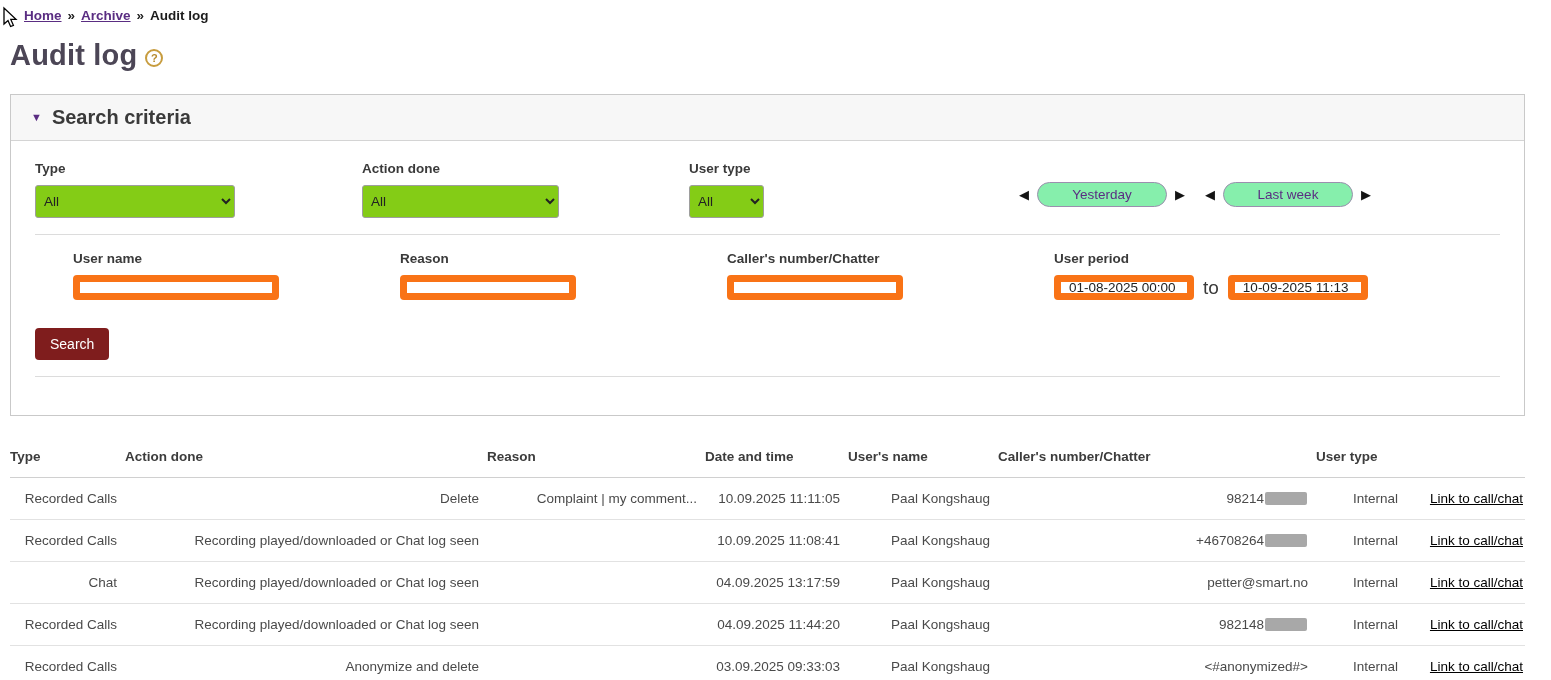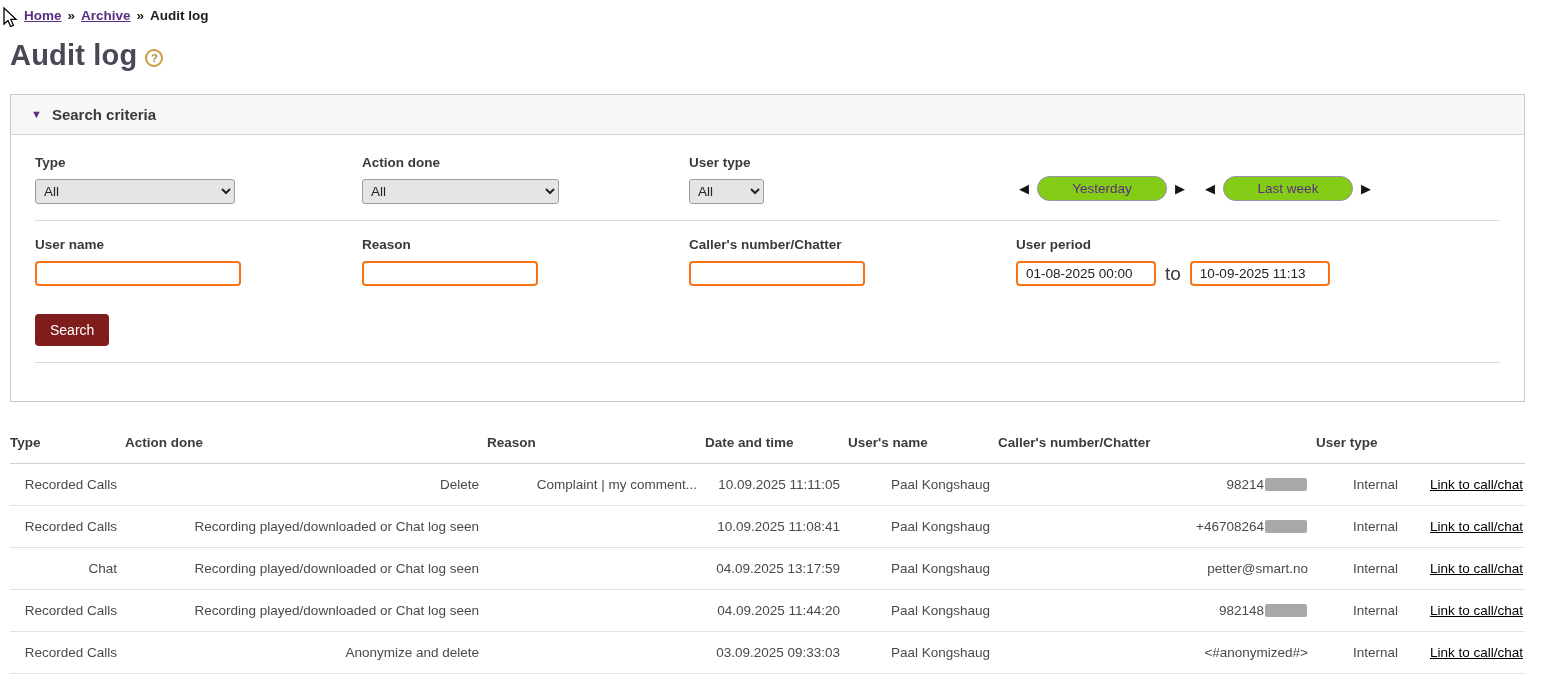--- a/index.html
+++ b/index.html
@@ -33,55 +33,55 @@
     cursor: pointer; background: #fff;
   }
 
   
   .panel { margin-top: 22px; border: 1px solid #c9c9c9; background: #fff; }
   .panel-header {
     background: #f7f7f7; border-bottom: 1px solid #d4d4d4;
     padding: 11px 20px; display: flex; align-items: center; gap: 10px; cursor: pointer;
   }
   .collapse-tri { color: #5a2d82; font-size: 11px; line-height: 1; }
-  .panel-title { font-weight: 700; font-size: 15px; color: #3a3a3a; }
+  .panel-title { font-weight: 700; font-size: 20px; color: #3a3a3a; }
   .panel-body { padding: 0 24px 12px 24px; }
 
   .fields-row { display: flex; align-items: flex-start; }
   .fields-row.first { padding: 20px 0 16px 0; }
-  .fields-row.second { padding: 16px 0 12px 0; }
+  .fields-row.second { padding: 16px 0 12px 0; margin-left: 38px; }
   .field { width: 327px; }
   .field label { display: block; font-weight: 700; font-size: 13.5px; color: #3a3a3a; margin-bottom: 9px; }
 
   select, input[type="text"] { font-family: "Liberation Sans", sans-serif; }
   select {
-    height: 25px; font-size: 13.5px; border: 1px solid #9e9e9e;
-    border-radius: 3px; background: #e5e5e5; color: #222; padding: 2px 4px; cursor: pointer;
+    height: 33px; font-size: 13.5px; border: 1px solid #9e9e9e;
+    border-radius: 3px; background: #84cc16; color: #222; padding: 2px 4px; cursor: pointer;
   }
   .sel-type   { width: 200px; }
   .sel-action { width: 197px; }
   .sel-usertype { width: 75px; }
 
   input[type="text"] {
-    height: 25px; border: 2px solid #f97316; border-radius: 4px;
+    height: 25px; border: 7px solid #f97316; border-radius: 4px;
     font-size: 13.5px; padding: 2px 8px; color: #222; background: #fff;
   }
   .inp-username { width: 206px; }
   .inp-reason   { width: 176px; }
   .inp-caller   { width: 176px; }
   .inp-time     { width: 140px; }
 
   .quick-nav { flex: 1; display: flex; align-items: center; gap: 5px; padding-top: 21px; }
   .nav-arrow {
     background: none; border: none; color: #141414; font-size: 13px;
     cursor: pointer; padding: 2px 3px; line-height: 1;
   }
   .nav-arrow.group2 { margin-left: 9px; }
   .pill {
-    border: 1px solid #9b8fae; border-radius: 14px; background: #84cc16;
+    border: 1px solid #9b8fae; border-radius: 14px; background: #86efac;
     color: #5a2d82; font-size: 13.5px; padding: 4px 0; width: 130px;
     cursor: pointer; font-family: "Liberation Sans", sans-serif;
   }
 
   .sep { border-top: 1px solid #dcdcdc; }
 
   .time-wrap { display: flex; align-items: center; gap: 9px; }
   .to-text { font-size: 19px; color: #3a3a3a; }
 
   .search-row { padding: 16px 0 16px 0; }

